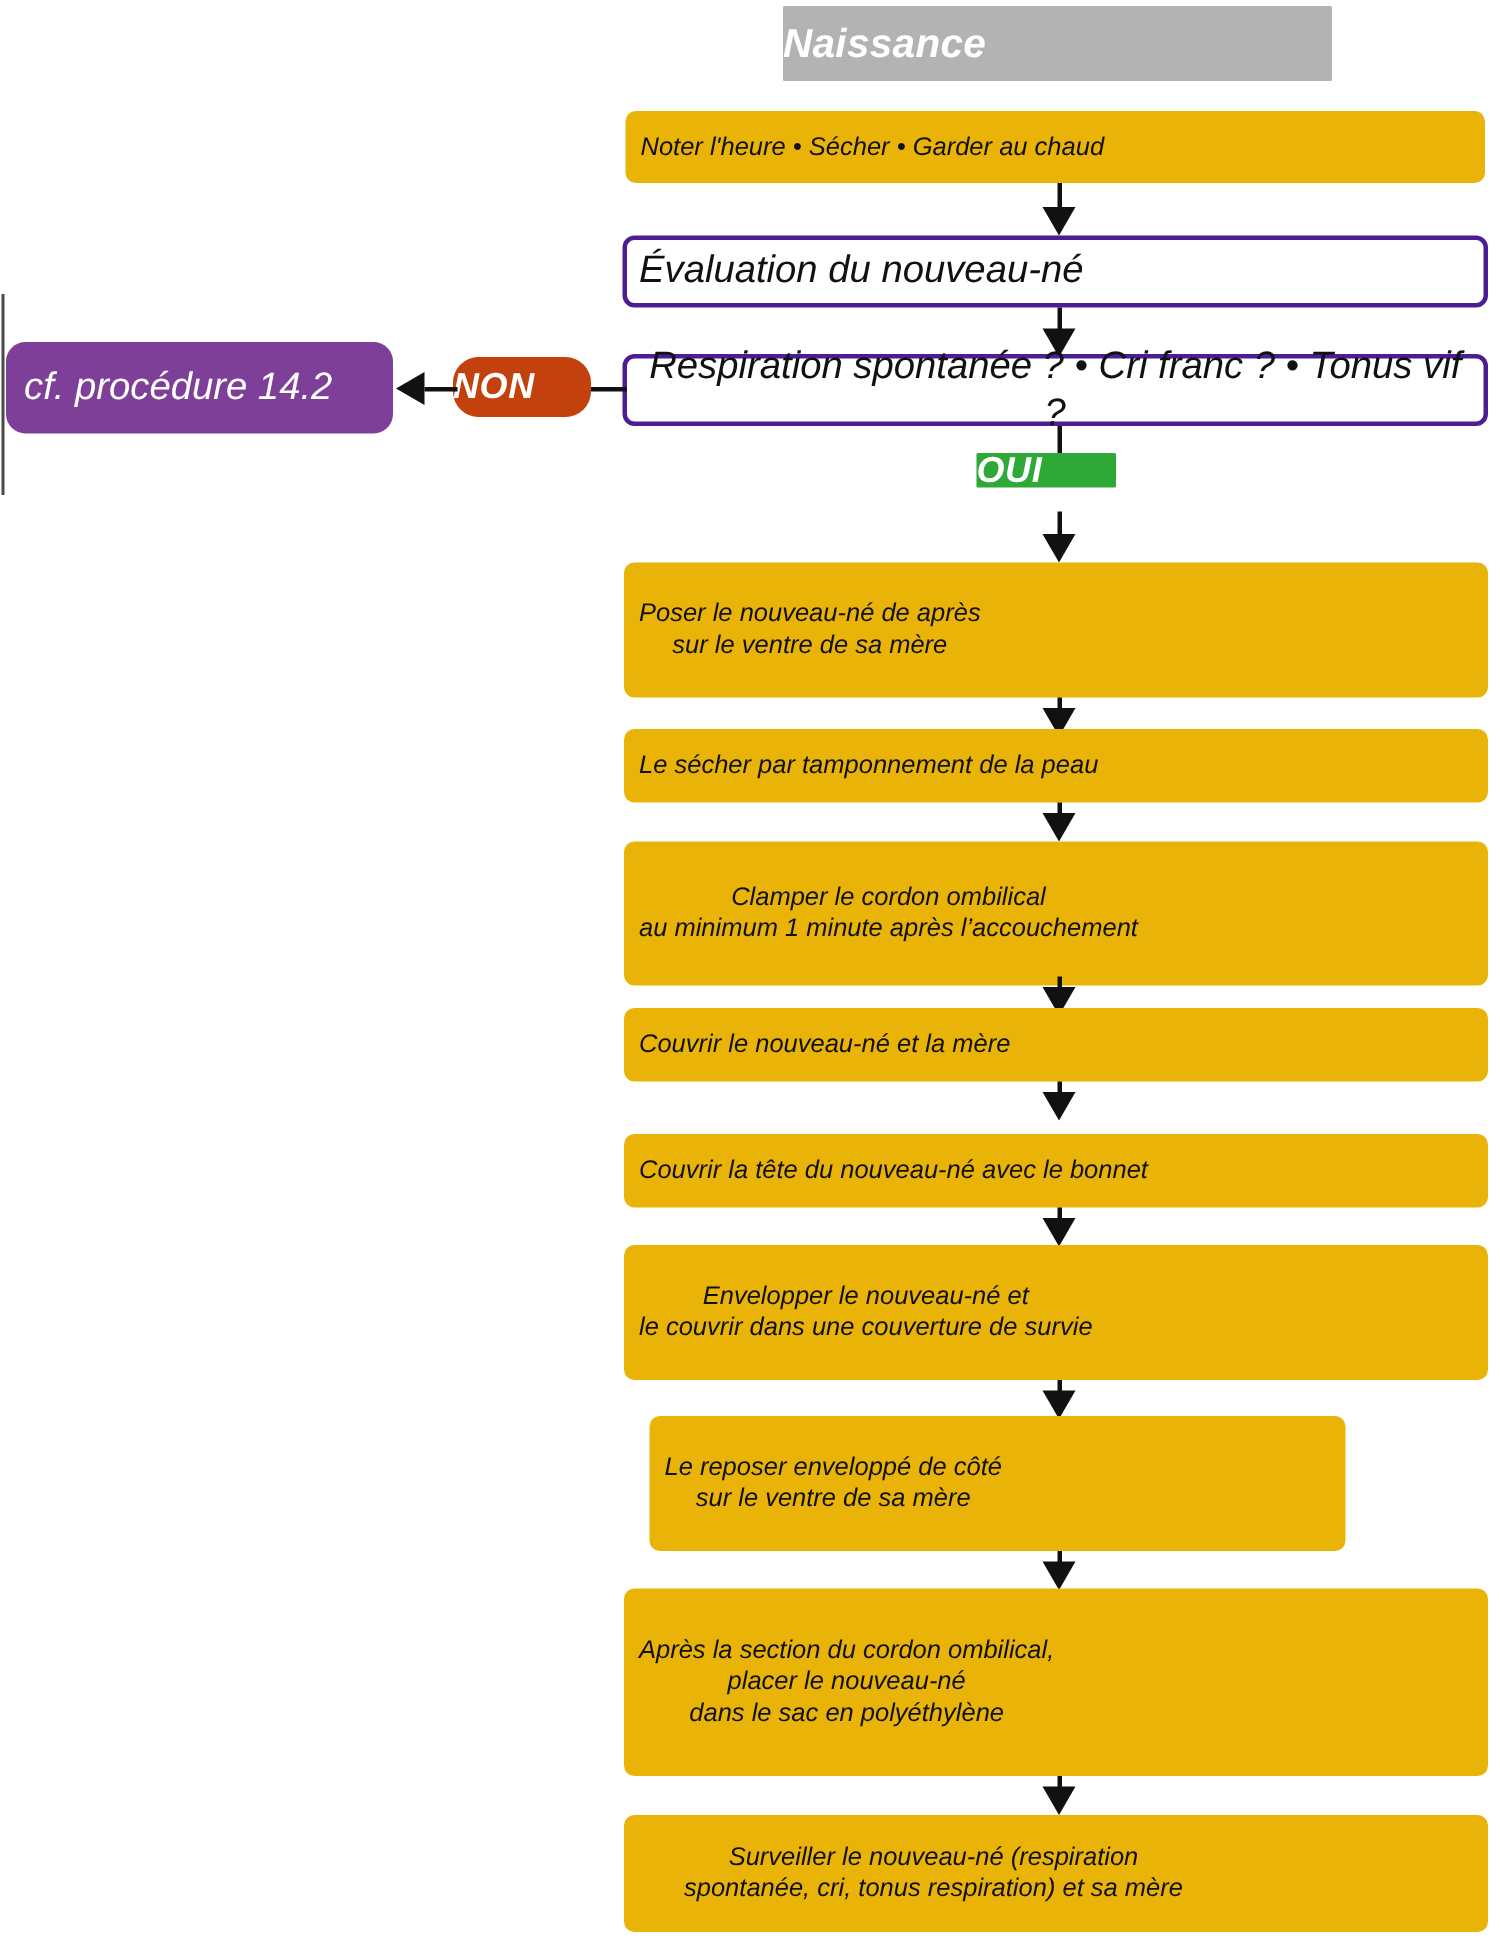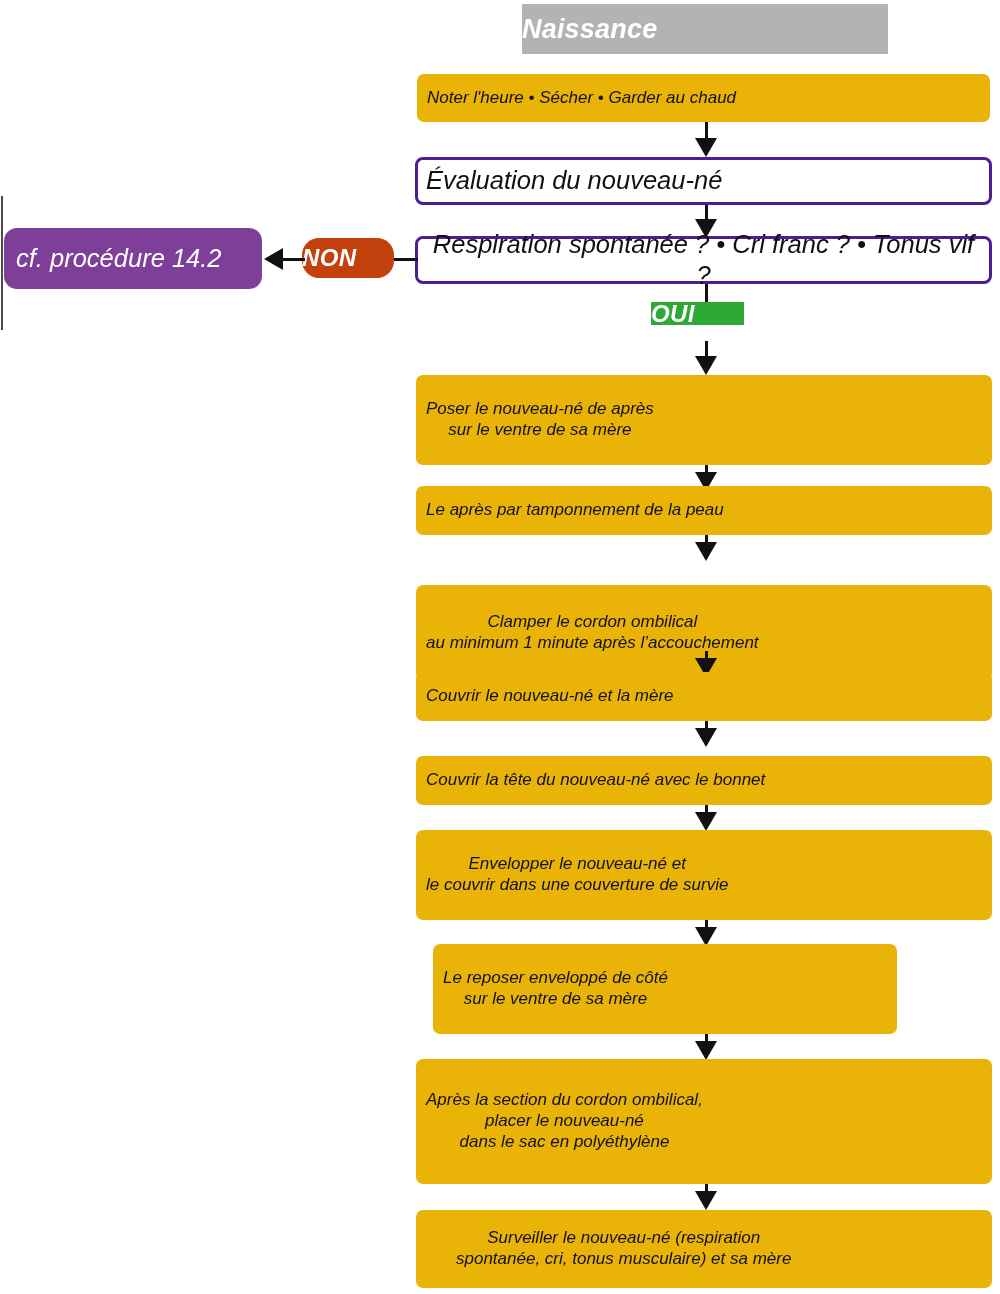--- a/index.html
+++ b/index.html
@@ -157,27 +157,27 @@
     <span>
       <span class="line2">Poser le nouveau-né de après</span>
       <span class="line2">sur le ventre de sa mère</span>
     </span>
   </div>
 
   <div class="vline" style="left:705px;top:465px;height:12px;"></div>
   <div class="arrow-down" style="left:695px;top:472px;"></div>
 
   <div class="node node-orange" style="left:416px;top:486px;width:576px;height:49px;">
-    <span>Le après par tamponnement de la peau</span>
+    <span>Le sécher par tamponnement de la peau</span>
   </div>
 
   <div class="vline" style="left:705px;top:535px;height:12px;"></div>
   <div class="arrow-down" style="left:695px;top:542px;"></div>
 
-  <div class="node node-orange" style="left:416px;top:561px;width:576px;height:96px;margin-top:24px;">
+  <div class="node node-orange" style="left:416px;top:561px;width:576px;height:96px;">
     <span>
       <span class="line2">Clamper le cordon ombilical</span>
       <span class="line2">au minimum 1 minute après l’accouchement</span>
     </span>
   </div>
 
   <div class="vline" style="left:705px;top:651px;height:12px;"></div>
   <div class="arrow-down" style="left:695px;top:658px;"></div>
 
   <div class="node node-orange" style="left:416px;top:672px;width:576px;height:49px;">
@@ -221,17 +221,17 @@
       <span class="line2">dans le sac en polyéthylène</span>
     </span>
   </div>
 
   <div class="vline" style="left:705px;top:1184px;height:12px;"></div>
   <div class="arrow-down" style="left:695px;top:1191px;"></div>
 
   <div class="node node-orange" style="left:416px;top:1210px;width:576px;height:78px;padding-left:40px;">
     <span>
       <span class="line2">Surveiller le nouveau-né (respiration</span>
-      <span class="line2">spontanée, cri, tonus musculaire) et sa mère</span>
+      <span class="line2">spontanée, cri, tonus respiration) et sa mère</span>
     </span>
   </div>
 
 </div>
 
 </body></html>

